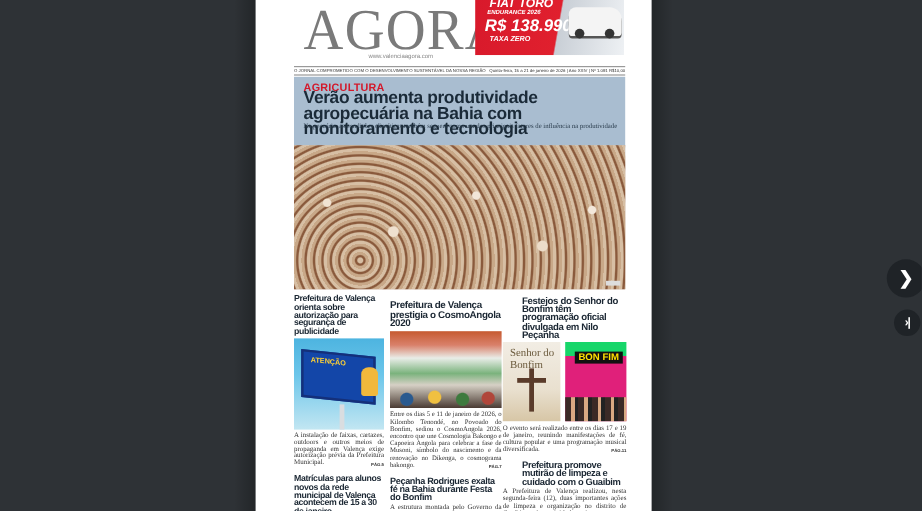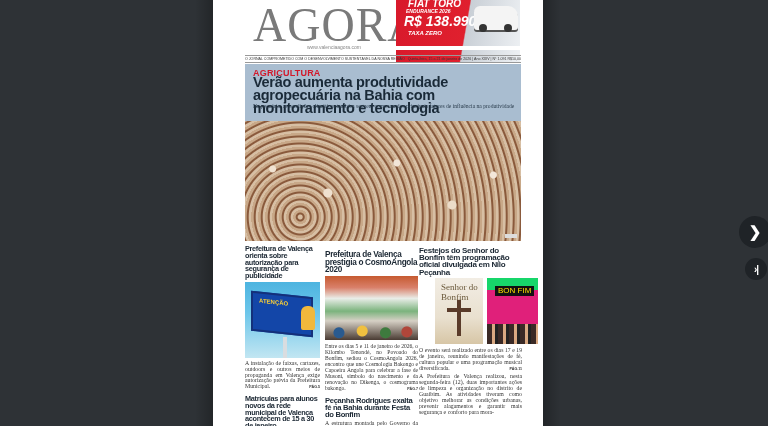--- a/index.html
+++ b/index.html
@@ -5,21 +5,21 @@
   html, body { margin:0; padding:0; }
   body { width:768px; height:426px; background:#2e3236; overflow:hidden; position:relative; font-family:"Liberation Sans", sans-serif; }
   .shade-l { position:absolute; left:195px; top:0; width:18px; height:426px; background:linear-gradient(to right, rgba(0,0,0,0), rgba(0,0,0,0.25)); }
   .shade-r { position:absolute; left:543px; top:0; width:18px; height:426px; background:linear-gradient(to left, rgba(0,0,0,0), rgba(0,0,0,0.25)); }
   .page { position:absolute; left:213px; top:0; width:330px; height:426px; background:#fff; overflow:hidden; }
 
   .masthead { position:absolute; left:32px; top:0; width:110px; height:52px; }
   .logo { position:absolute; left:8px; top:-2px; font-family:"Liberation Serif", serif; font-size:46px; color:#7a7a7a; letter-spacing:1px; transform:scaleY(1.05); font-weight:normal; }
   .site { position:absolute; left:62px; top:44px; font-size:5px; color:#888; }
 
-  .ad { position:absolute; left:183px; top:0; width:124px; height:62px; background:linear-gradient(100deg,#d8192b 0%, #e0202e 55%, #c9cfd6 56%, #eef1f4 100%); overflow:hidden; }
+  .ad { position:absolute; left:183px; top:0; width:124px; height:46px; background:linear-gradient(100deg,#d8192b 0%, #e0202e 55%, #c9cfd6 56%, #eef1f4 100%); overflow:hidden; }
   .ad .brand { position:absolute; left:12px; top:-2px; color:#fff; font-weight:bold; font-size:10px; font-style:italic; }
   .ad .sub { position:absolute; left:10px; top:8px; color:#fff; font-weight:bold; font-size:5px; font-style:italic; }
   .ad .price { position:absolute; left:8px; top:13px; color:#fff; font-weight:bold; font-size:14px; font-style:italic; }
   .ad .tax { position:absolute; left:12px; top:30px; color:#fff; font-weight:bold; font-size:6px; font-style:italic; }
   .ad .car { position:absolute; left:78px; top:6px; width:44px; height:24px; background:#f4f4f4; border-radius:6px 10px 3px 3px; box-shadow:0 2px 0 #555; }
   .ad .car:before { content:""; position:absolute; left:5px; top:18px; width:8px; height:8px; border-radius:50%; background:#333; }
   .ad .car:after { content:""; position:absolute; right:6px; top:18px; width:8px; height:8px; border-radius:50%; background:#333; }
   .ad-foot { position:absolute; left:183px; top:46px; width:124px; height:4px; background:#fff; font-size:3px; color:#c00; text-align:right; }
 
   .tagline { position:absolute; left:32px; top:55px; width:276px; height:6px; border-top:1px solid #999; border-bottom:1px solid #999; font-size:3.6px; color:#333; white-space:nowrap; overflow:hidden; line-height:6px; }
@@ -57,28 +57,28 @@
 
   .c2 { left:112px; width:93px; top:251px; }
   .c2 h3 { font-size:8.2px; line-height:7.6px; }
   .c2 .img { margin-top:2px; width:93px; height:64px; background:linear-gradient(180deg,#c65a30 0%, #d9806a 18%, #e9ede8 35%, #7bb37d 55%, #d6d0c5 70%, #4a3b33 100%); position:relative; }
   .c2 .img:after { content:""; position:absolute; left:0; bottom:0; width:100%; height:18px; background:radial-gradient(circle at 15% 60%, #2a5a8f 0 5px, transparent 6px), radial-gradient(circle at 40% 50%, #f0c040 0 5px, transparent 6px), radial-gradient(circle at 65% 60%, #3e7a3e 0 5px, transparent 6px), radial-gradient(circle at 88% 55%, #b0463a 0 5px, transparent 6px); }
   .c2 p.b1 { font-size:5.6px; line-height:6.1px; margin-top:3px; }
   .c2 h3.h2 { font-size:7.6px; line-height:7px; margin-top:5px; }
   .c2 p.b2 { font-size:5.8px; line-height:6.2px; margin-top:2px; }
 
   .c3 { left:206px; width:103px; top:247px; }
-  .c3 h3 { font-size:8px; line-height:7.2px; }
-  .c3 .imgs { margin-top:2px; height:66px; position:relative;margin-left:16px; }
+  .c3 h3 { font-size:8px; line-height:7.2px;margin-left:16px; }
+  .c3 .imgs { margin-top:2px; height:66px; position:relative; }
   .c3 .img-a { position:absolute; left:0; top:0; width:48px; height:66px; background:linear-gradient(180deg,#f2ede4 0%, #e9e0cf 60%, #d7c6a6 100%); }
   .c3 .img-a .t { position:absolute; left:6px; top:4px; font-family:"Liberation Serif", serif; font-size:9px; color:#6b5a3c; }
   .c3 .img-a .cross { position:absolute; left:22px; top:22px; width:4px; height:36px; background:#5a3b2a; }
   .c3 .img-a .bar { position:absolute; left:12px; top:30px; width:24px; height:4px; background:#5a3b2a; }
   .c3 .img-b { position:absolute; left:52px; top:0; width:51px; height:66px; background:linear-gradient(180deg,#17d66a 0 18%, #e0207a 18% 100%); }
-  .c3 .img-b .t { position:absolute; left:8px; top:8px; background:#111; color:#ffe000; font-weight:normal; font-size:8px; line-height:8px; padding:1px 3px; text-align:center; }
+  .c3 .img-b .t { position:absolute; left:8px; top:8px; background:#111; color:#ffe000; font-weight:bold; font-size:8px; line-height:8px; padding:1px 3px; text-align:center; }
   .c3 .img-b .crowd { position:absolute; left:0; bottom:0; width:100%; height:20px; background:repeating-linear-gradient(90deg,#3b2a26 0 5px,#d9a982 5px 8px,#222 8px 11px); }
   .c3 p.b1 { font-size:5.7px; line-height:6px; margin-top:3px; }
   .c3 h3.h2 { font-size:7.8px; line-height:7px; margin-top:6px; }
   .c3 p.b2 { font-size:5.8px; line-height:6.1px; margin-top:2px; }
 
   .nav-next { position:absolute; left:739px; top:216px; width:32px; height:32px; border-radius:50%; background:#1f2327; color:#fff; display:flex; align-items:center; justify-content:center; }
   .nav-last { position:absolute; left:745px; top:258px; width:22px; height:22px; border-radius:50%; background:#1f2327; color:#fff; display:flex; align-items:center; justify-content:center; }
 </style>
 </head>
 <body>
@@ -146,20 +146,21 @@
         <div class="t">Senhor do Bonfim</div>
         <div class="cross"></div>
         <div class="bar"></div>
       </div>
       <div class="img-b">
         <div class="t">BON FIM</div>
         <div class="crowd"></div>
       </div>
     </div>
     <p class="b1"><span>O evento será realizado entre os dias 17 e 19 de janeiro, reunindo manifestações de fé, cultura popular e uma programação musical diversificada.</span> <span class="pag">PÁG.11</span></p>
+    <h3 class="h2">Prefeitura promove mutirão de limpeza e cuidado com o Guaibim</h3>
     <p class="b2">A Prefeitura de Valença realizou, nesta segunda-feira (12), duas importantes ações de limpeza e organização no distrito de Guaibim. As atividades tiveram como objetivo melhorar as condições urbanas, prevenir alagamentos e garantir mais segurança e conforto para mora-</p>
   </div>
 </div>
 
 <div class="nav-next">
   <span style="font-size:15px;font-weight:bold;">❯</span>
 </div>
 <div class="nav-last">
   <span style="font-size:10px;font-weight:bold;letter-spacing:-1px;">›|</span>
 </div>

